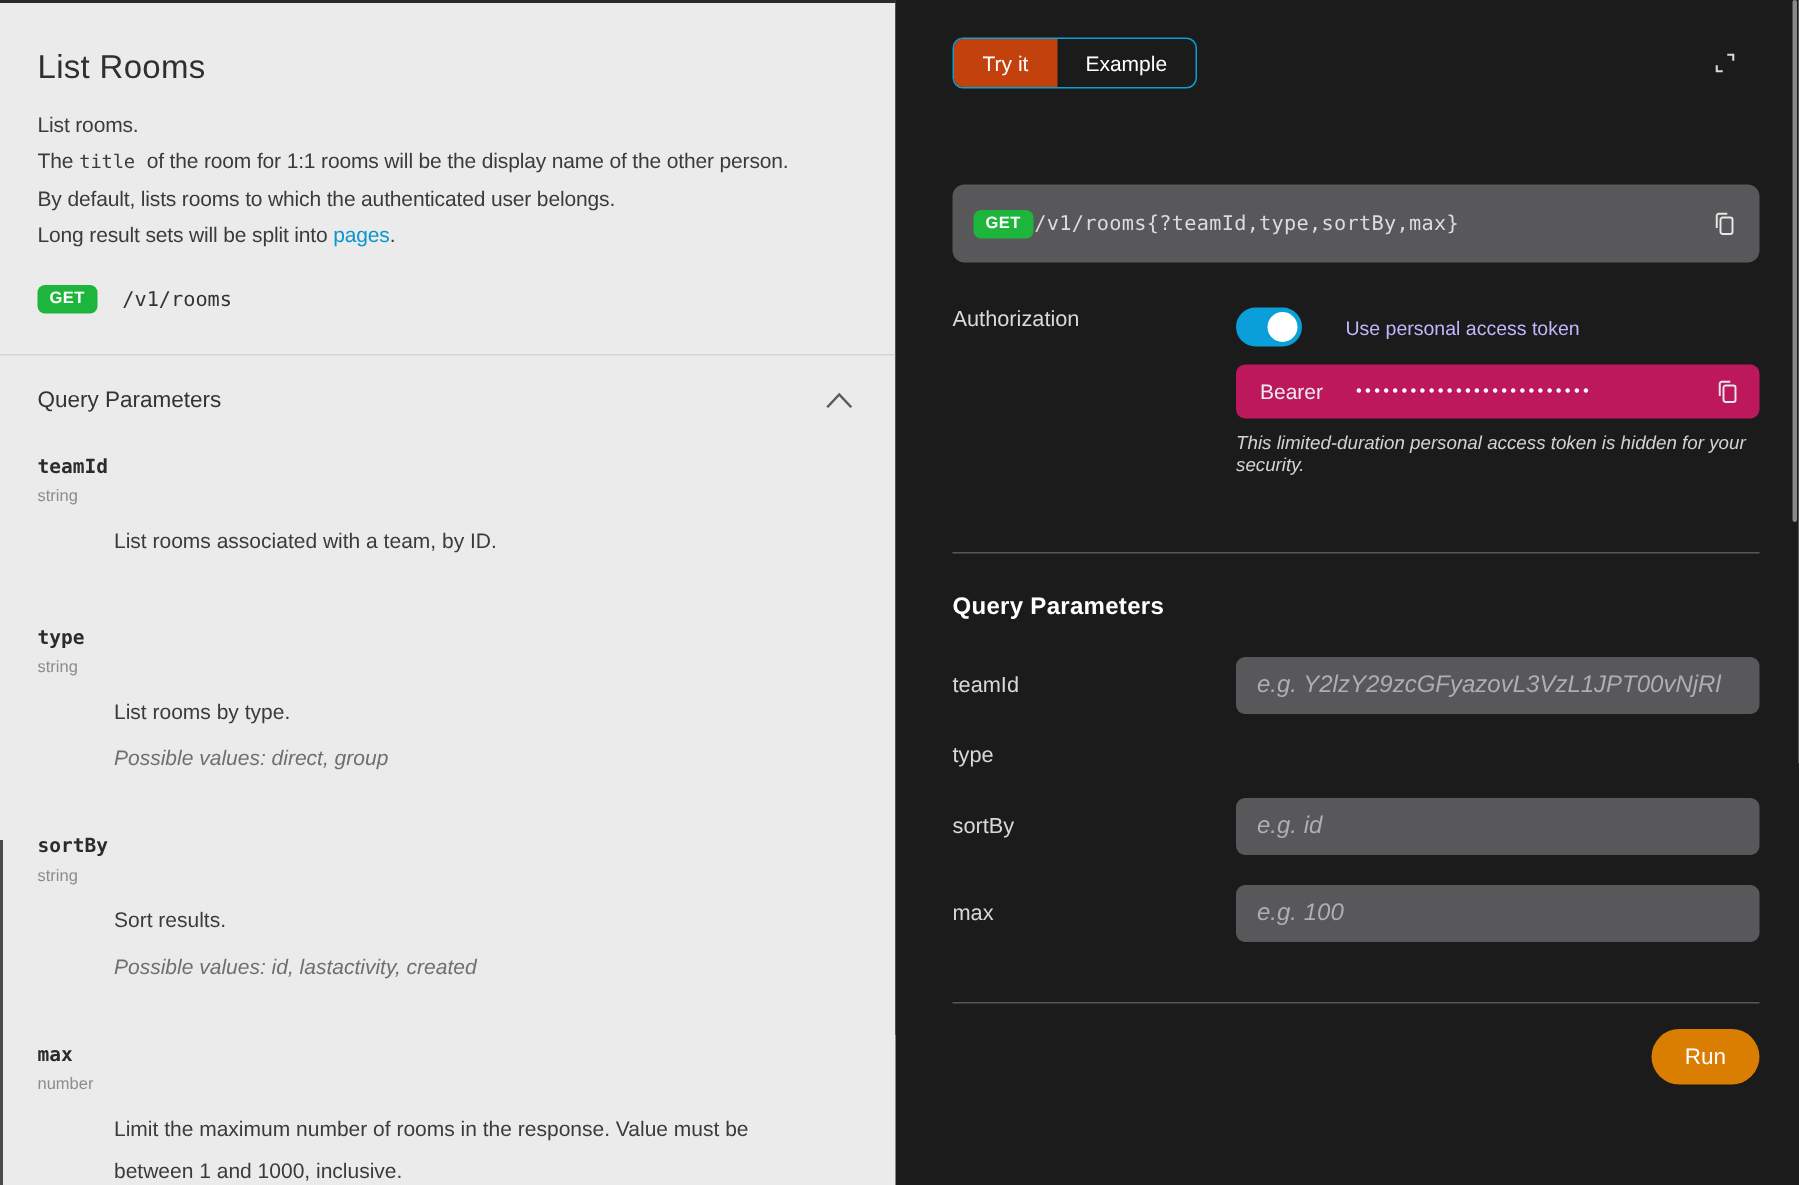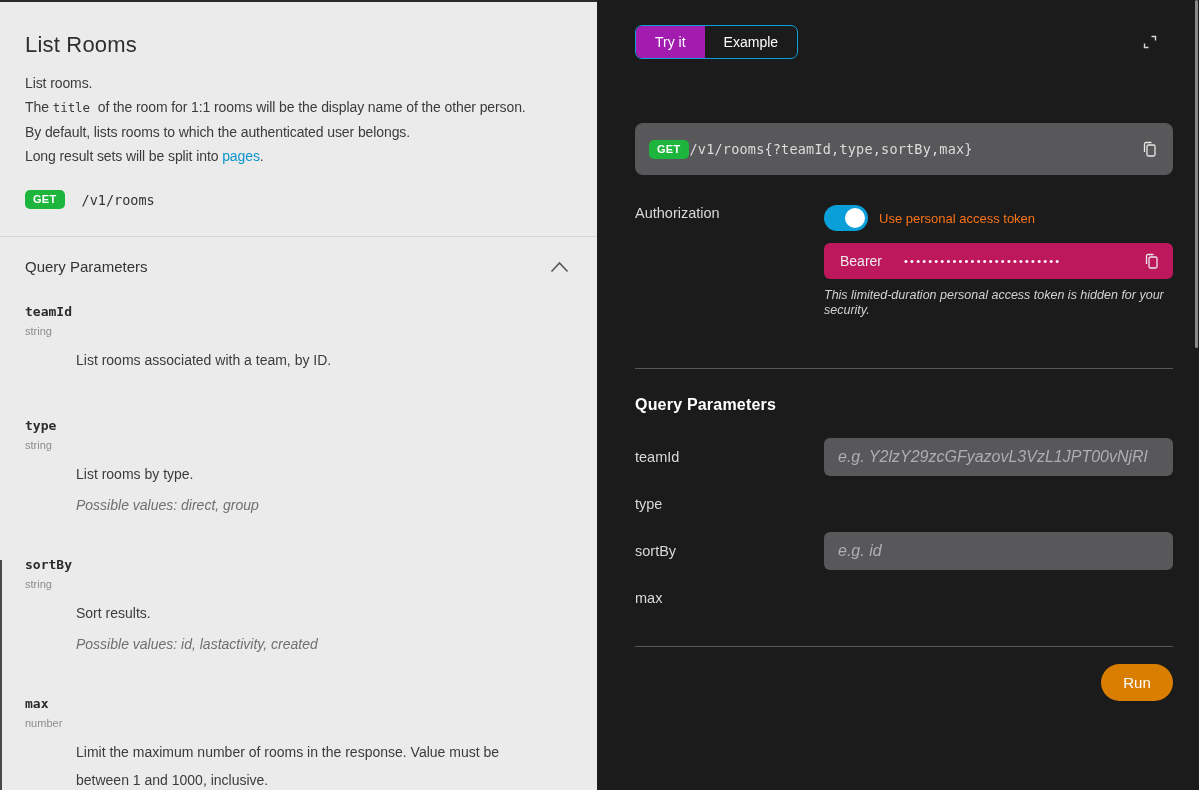--- a/index.html
+++ b/index.html
@@ -36,41 +36,41 @@
   .gap-lg { margin-top: 44px; }
 
   
   .right-panel {
     flex: 1; height: 790px; background: #1b1b1b; color: #e3e3e3;
     padding: 25px 26px 0 38px; position: relative; overflow: hidden;
   }
   .tab-row { display: flex; align-items: center; justify-content: space-between; }
   .tab-group { display: inline-flex; border: 1px solid #0a9fd9; border-radius: 7px; overflow: hidden; }
   .tab { font-size: 14px; color: #fff; padding: 8px 19px; cursor: pointer; background: transparent; line-height: 16px; }
-  .tab.active { background: #a21caf; }
+  .tab.active { background: #c2410c; }
   .tab.inactive { border-left: 0; }
   .expand-btn { width: 22px; height: 22px; display: flex; align-items: center; justify-content: center; cursor: pointer; margin-right: 12px; }
 
   .request-bar {
     margin-top: 64px; height: 52px; background: #58585a; border-radius: 8px;
     display: flex; align-items: center; padding: 0 14px;
   }
   .request-path { font-family: "DejaVu Sans Mono", monospace; font-size: 13.5px; color: #dcdcdc; margin-left: 1px; letter-spacing: 0.2px; }
   .copy-btn { margin-left: auto; width: 20px; height: 20px; display: flex; align-items: center; justify-content: center; cursor: pointer; }
 
   .section-heading { font-size: 16px; font-weight: 700; color: #fff; margin-top: 27px; letter-spacing: 0.2px; }
   .auth-row { display: flex; margin-top: 30px; }
   .label-col { width: 189px; flex: 0 0 189px; font-size: 14.5px; color: #d8d8d8; }
   .control-col { flex: 1; }
   .toggle-line { display: flex; align-items: center; }
   .toggle {
     width: 44px; height: 26px; border-radius: 13px; background: #0a9fd9; position: relative; cursor: pointer; flex: 0 0 44px;
   }
   .toggle-knob { position: absolute; top: 3px; right: 3px; width: 20px; height: 20px; border-radius: 50%; background: #fff; }
-  .toggle-label { font-size: 13px; color: #f97316; margin-left: 11px; }
+  .toggle-label { font-size: 13px; color: #c4b5fd; margin-left: 29px; }
   .bearer-field {
     margin-top: 12px; height: 36px; background: #be185d; border-radius: 6px;
     display: flex; align-items: center; padding: 0 12px 0 16px;
   }
   .bearer-label { font-size: 14px; color: #ececec; }
   .token-dots { font-size: 11px; color: #fff; letter-spacing: 2.2px; margin-left: 22px; line-height: 1; }
   .auth-note { font-size: 12.5px; font-style: italic; color: #d2d2d2; margin-top: 9px; max-width: 352px; line-height: 15px; }
 
   .right-divider { height: 1px; background: #565656; margin-top: 50px; }
   .right-divider.bottom { margin-top: 40px; }
@@ -209,20 +209,21 @@
     </div>
     <div class="field-row">
       <div class="label-col">type</div>
     </div>
     <div class="field-row">
       <div class="label-col">sortBy</div>
       <input class="param-input" type="text" placeholder="e.g. id" style="">
     </div>
     <div class="field-row">
       <div class="label-col">max</div>
+      <input class="param-input" type="text" placeholder="e.g. 100" style="">
     </div>
 
     <div class="right-divider bottom"></div>
 
     <div class="run-row">
       <button class="run-button">Run</button>
     </div>
   </main>
 
   <div class="right-scrollbar"></div>

